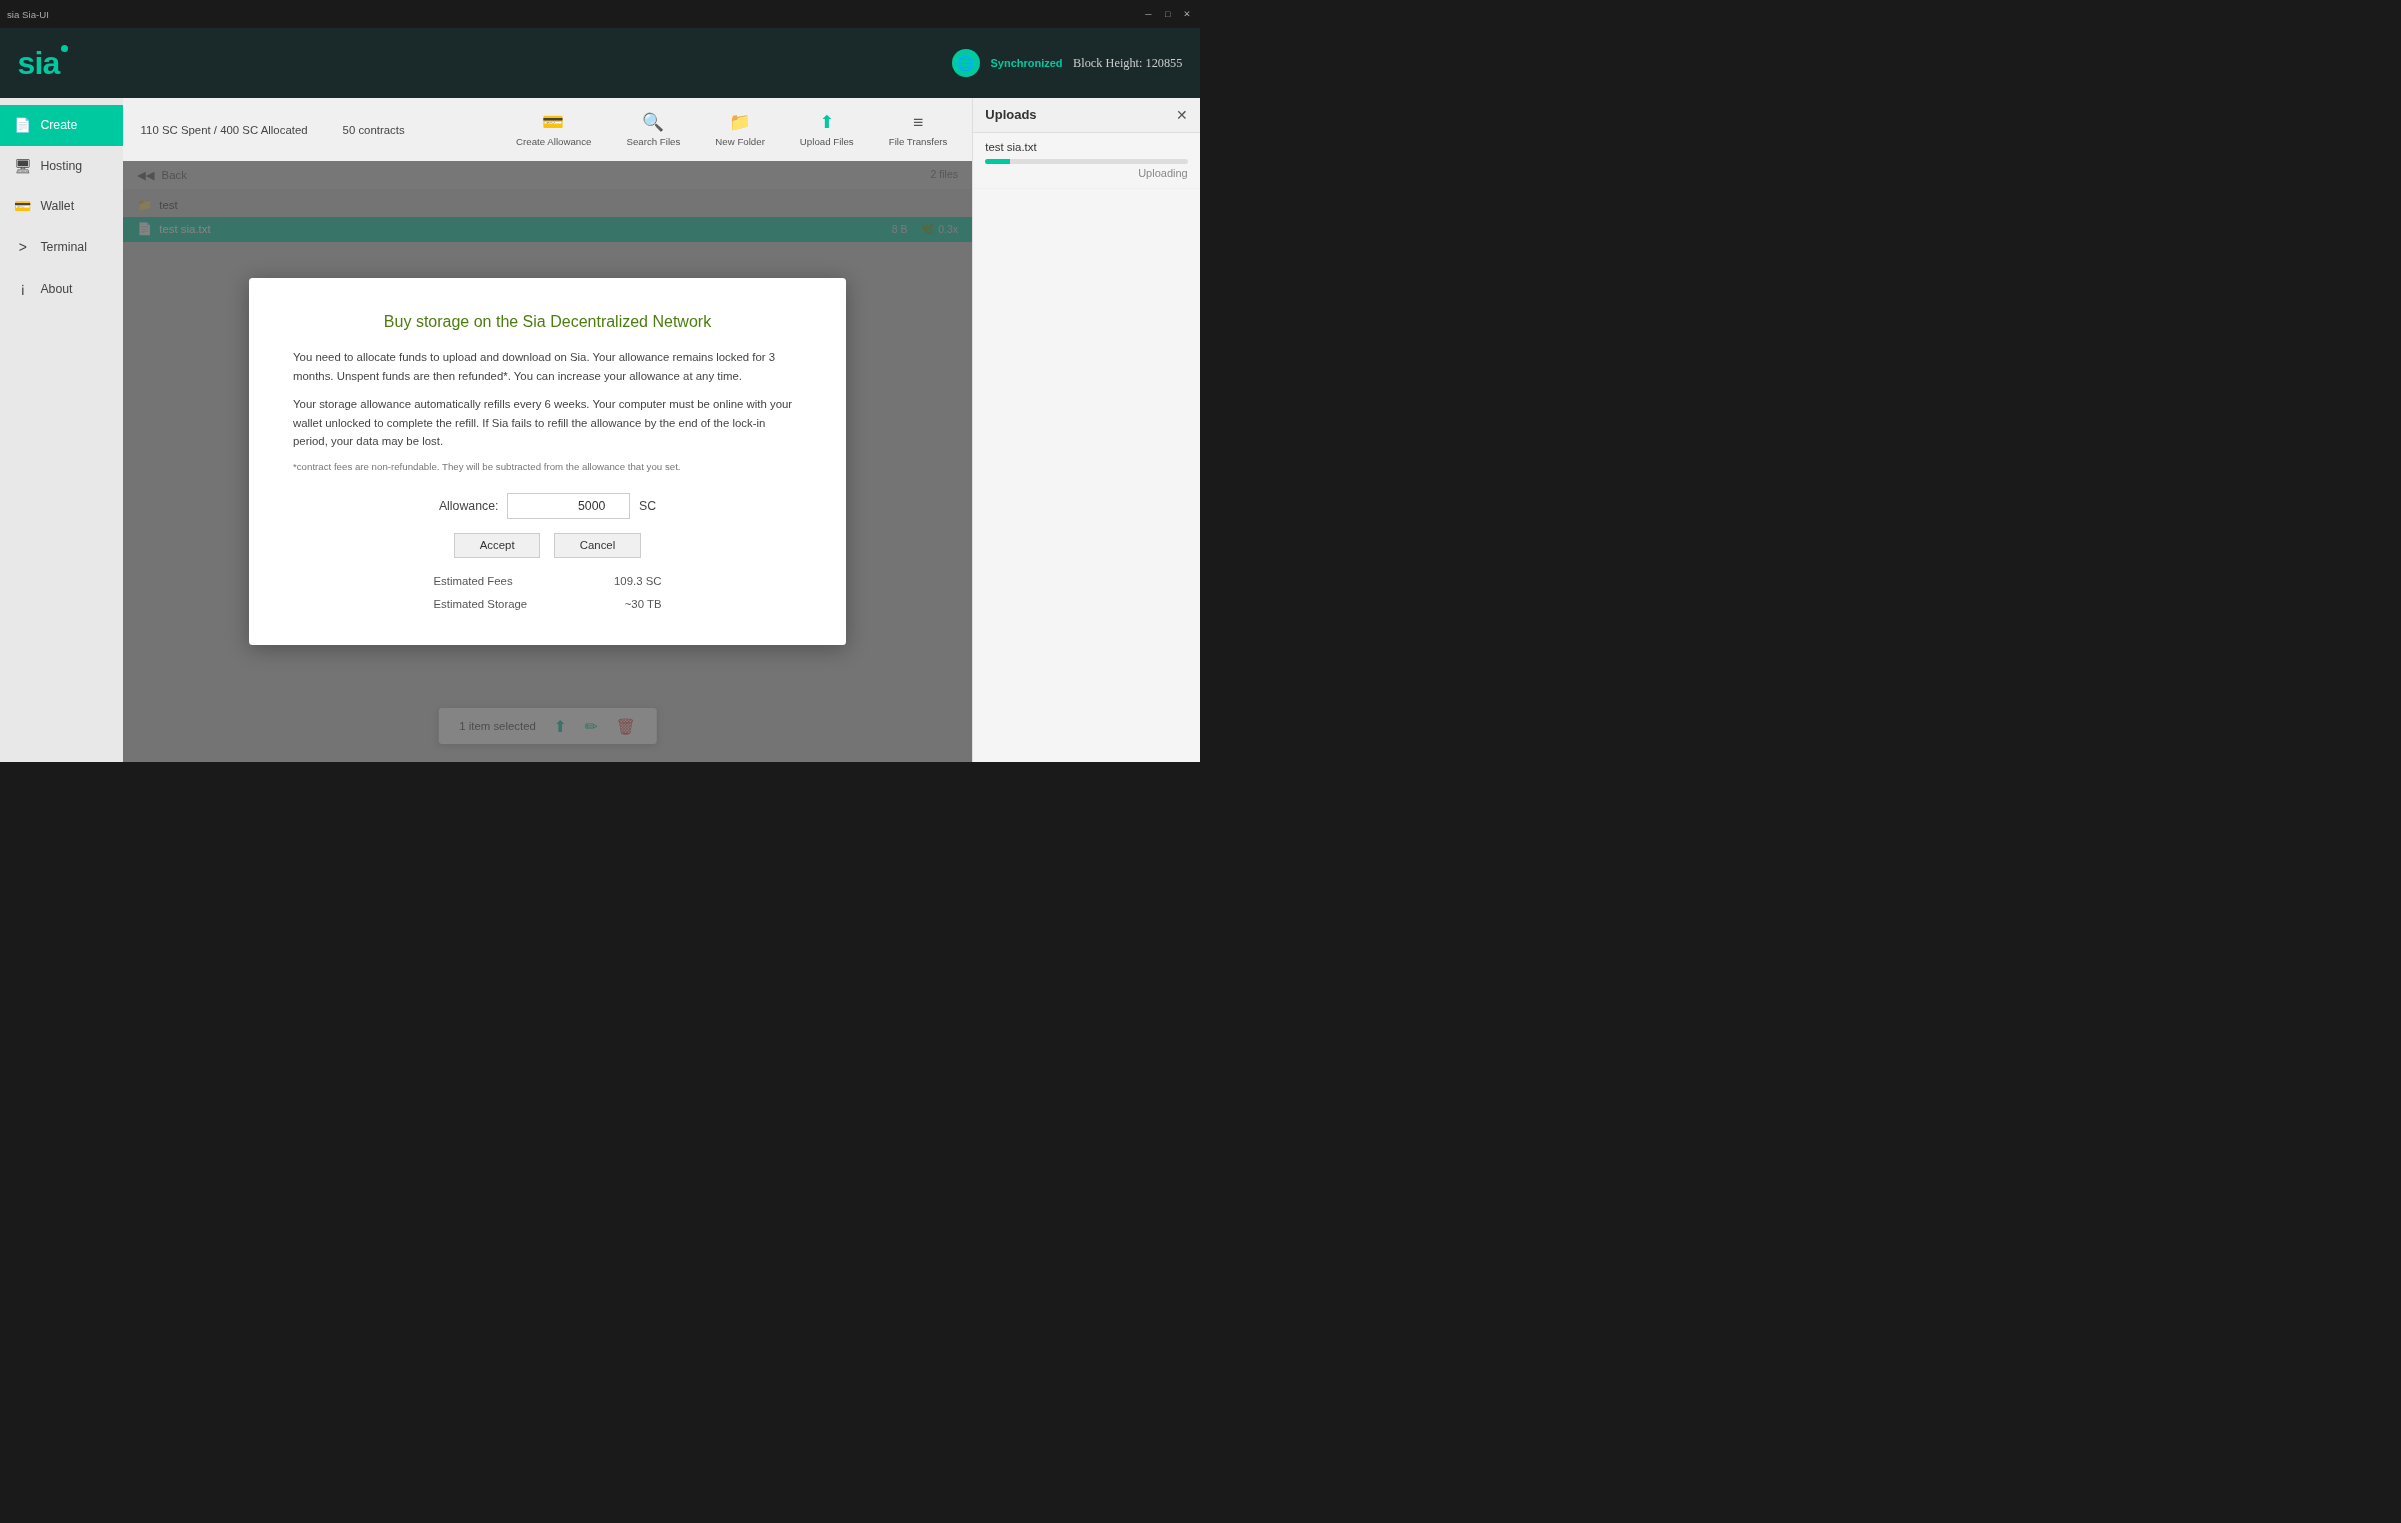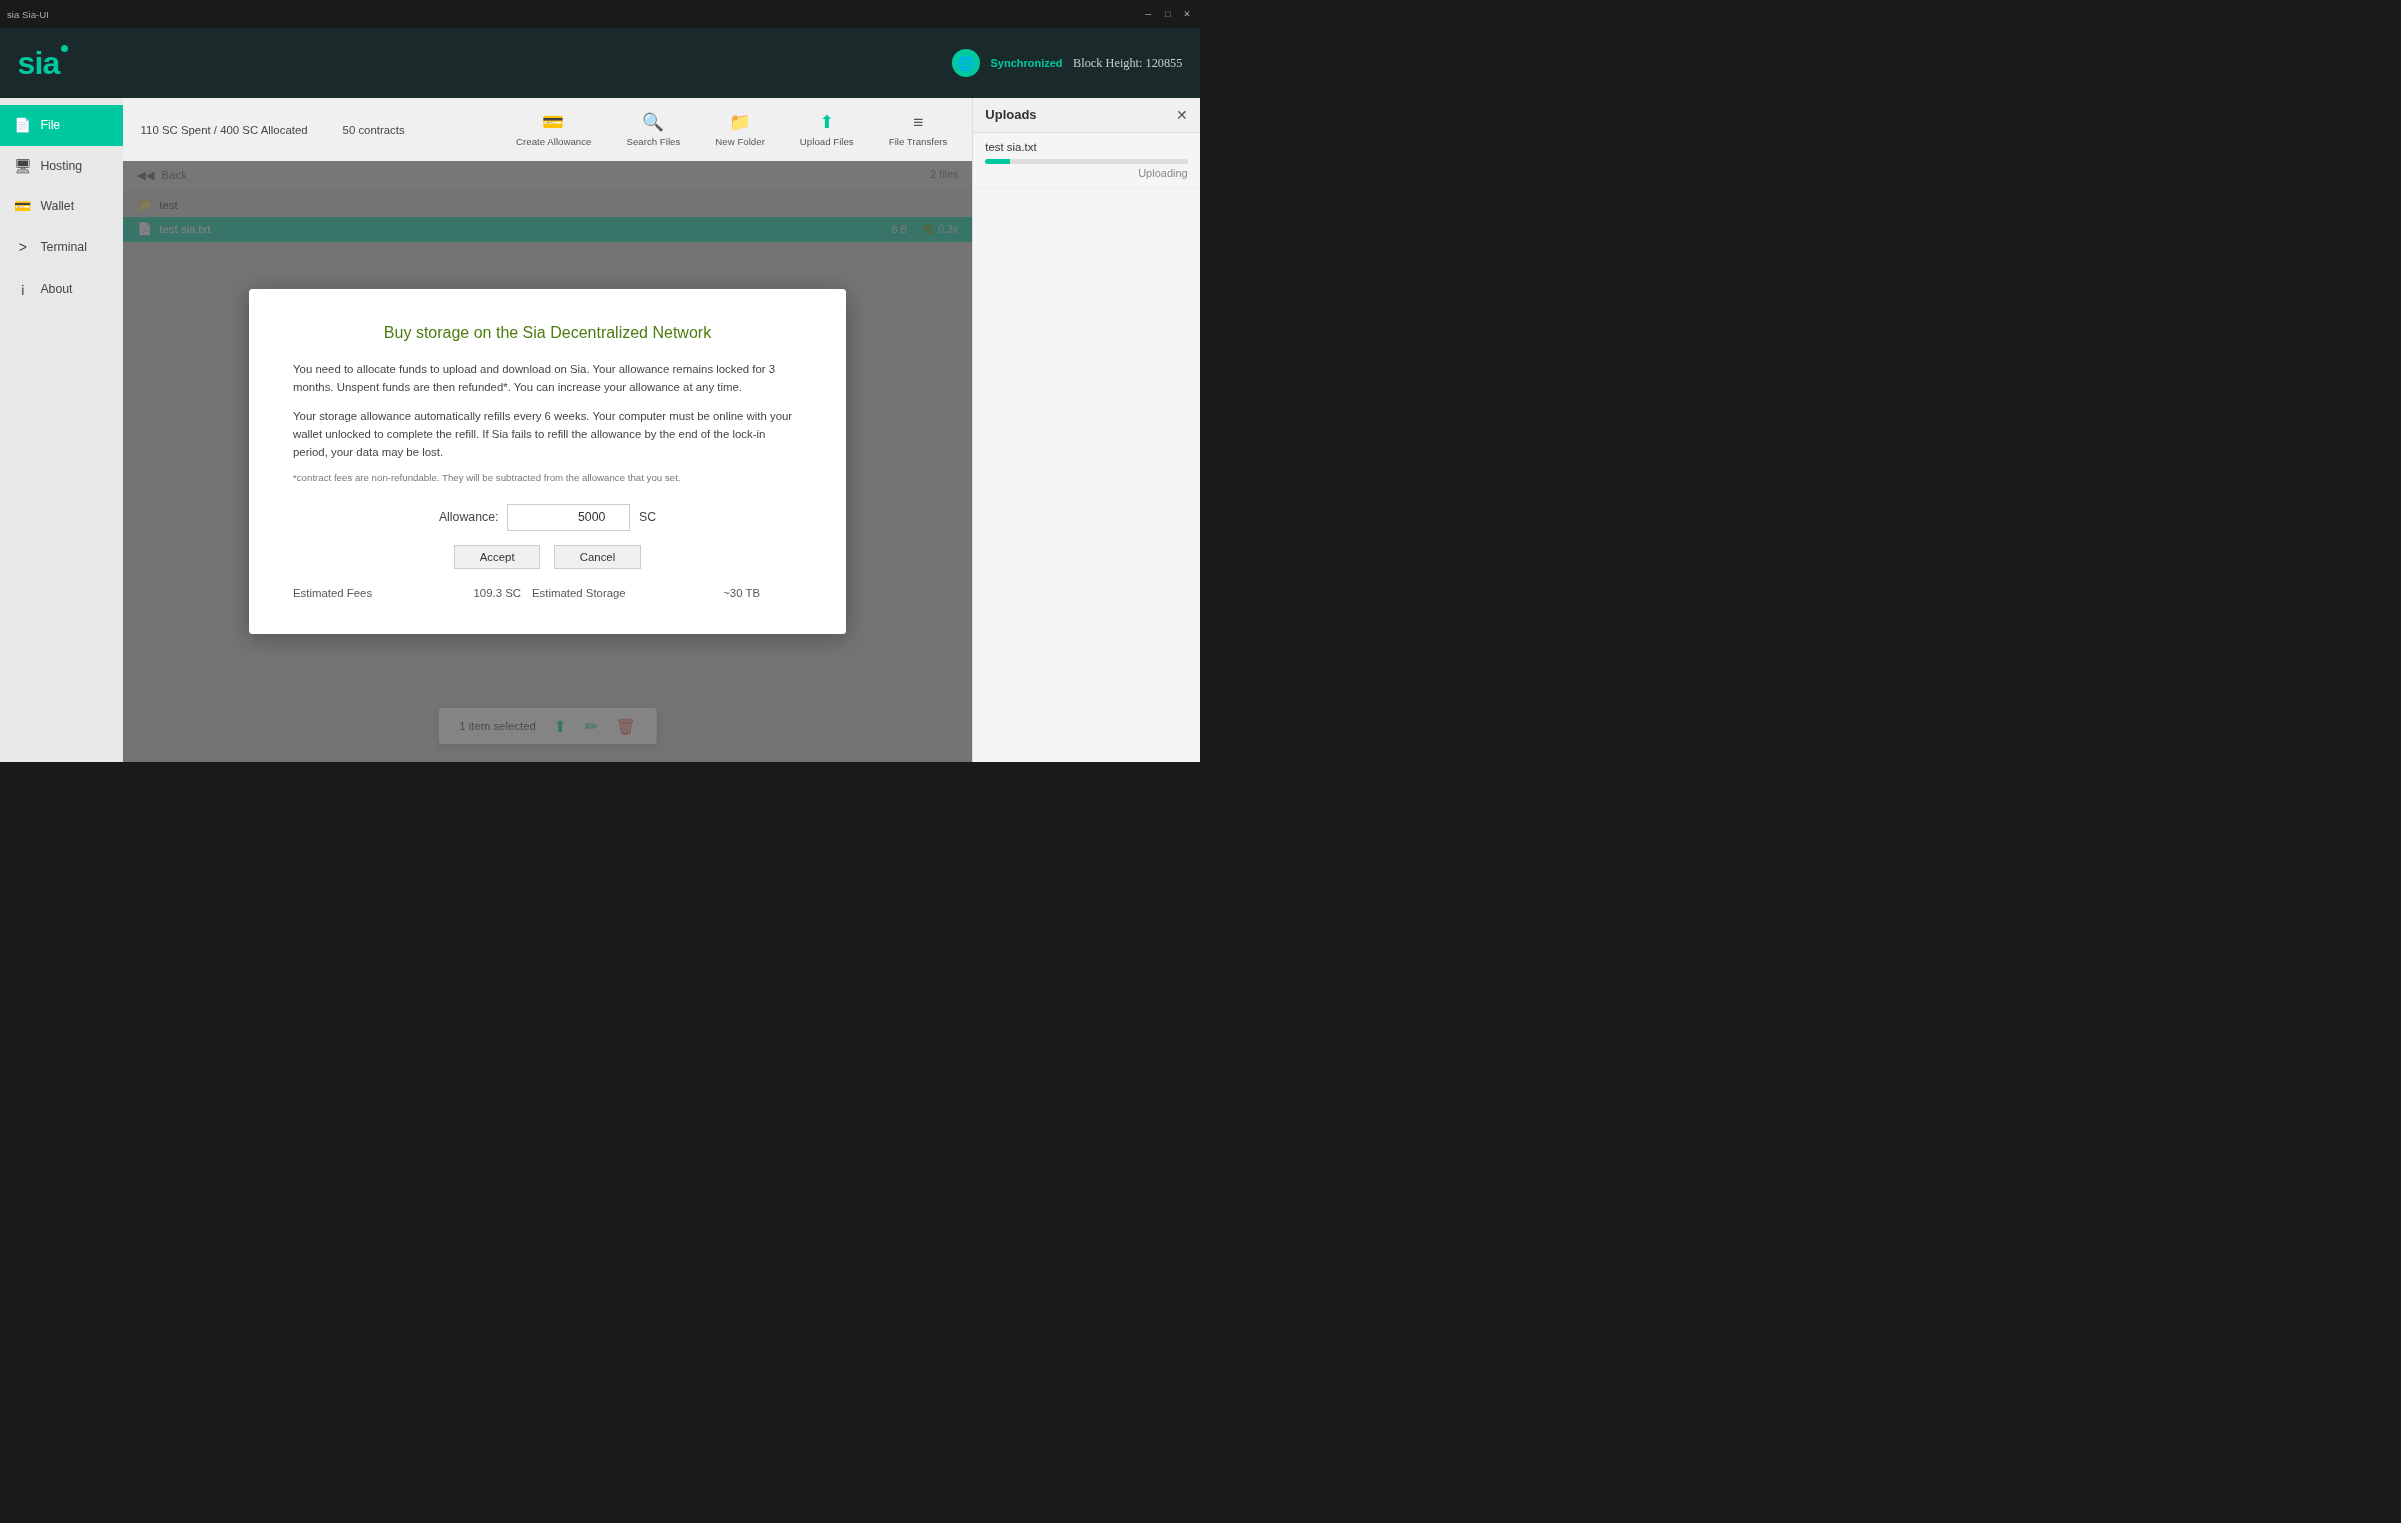--- a/index.html
+++ b/index.html
@@ -317,21 +317,21 @@
       padding: 5.3px 24.6px;
       background: #f0f0f0;
       border: 0.9px solid #ccc;
       cursor: pointer;
       font-size: 11.4px;
       color: #333;
     }
     .modal-estimates {
       display: flex;
       justify-content: flex-start;
-      flex-direction: row;
+      flex-direction: column;
       align-items: center;
       gap: 11px;
     }
     .modal-estimate-row {
       display: flex;
       justify-content: space-between;
       width: 228px;
       font-size: 11.4px;
       color: #555;
     }
@@ -438,21 +438,21 @@
       <span>120855</span>
     </span>
   </div>
 </div>
 
 <div class="main-layout">
 
   <div class="sidebar">
     <div class="sidebar-item active">
       <span class="sidebar-icon">📄</span>
-      <span>File</span>
+      <span>Create</span>
     </div>
     <div class="sidebar-item">
       <span class="sidebar-icon">🖥</span>
       <span>Hosting</span>
     </div>
     <div class="sidebar-item">
       <span class="sidebar-icon">💳</span>
       <span>Wallet</span>
     </div>
     <div class="sidebar-item">

